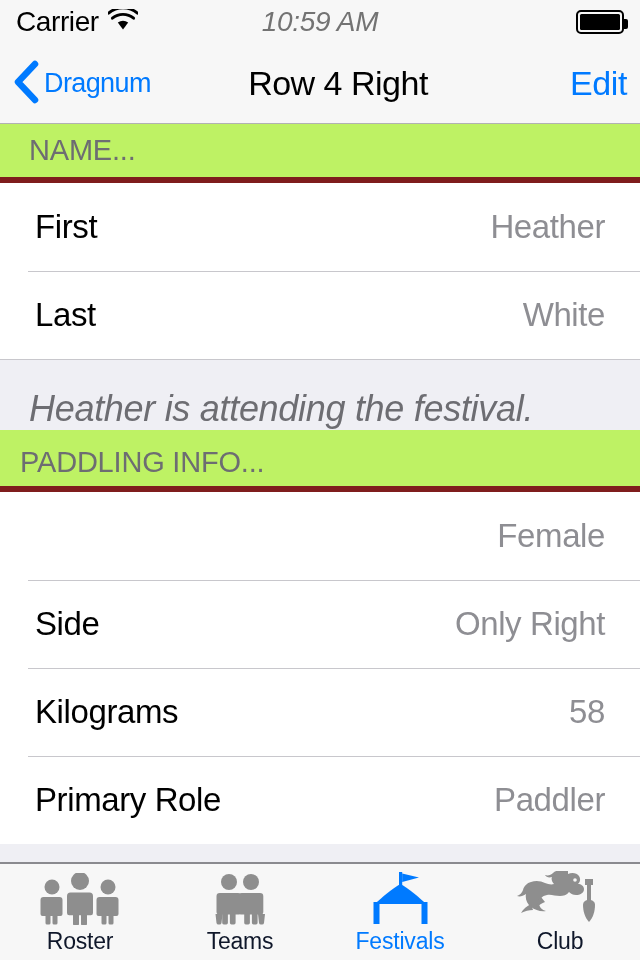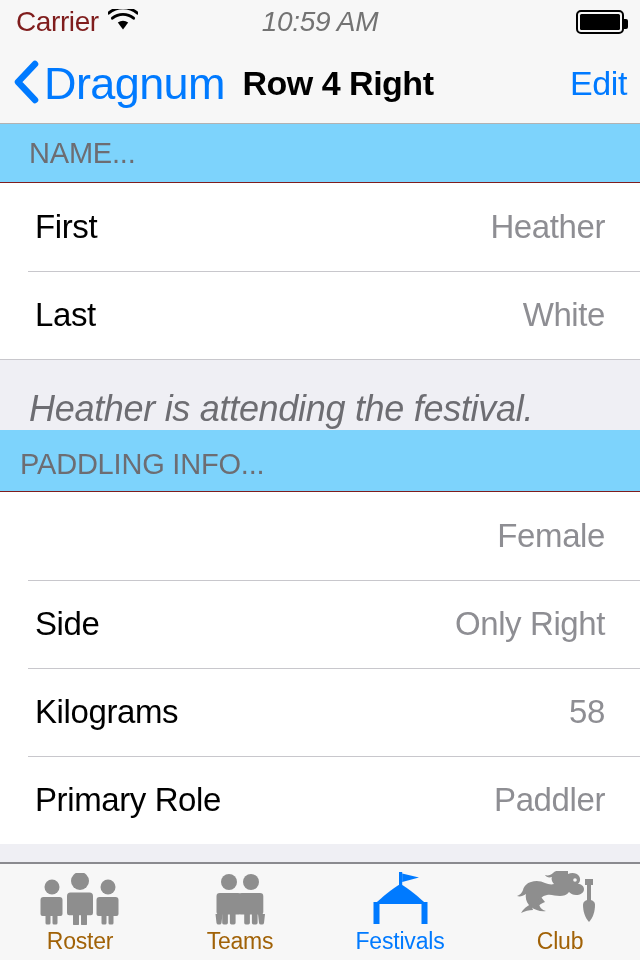--- a/index.html
+++ b/index.html
@@ -18,21 +18,21 @@
 
   
   .status-bar {
     height:44px;
     background:#f7f7f7;
     display:flex; align-items:center;
     position:relative;
     padding:0 16px;
   }
   .status-left { display:flex; align-items:center; gap:9px; }
-  .status-carrier { font-size:28px; color:#7f1d1d; letter-spacing:-0.4px; }
+  .status-carrier { font-size:28px; color:#000000; letter-spacing:-0.4px; }
   .wifi-icon { display:block; }
   .status-time {
     position:absolute; left:0; right:0; top:0; bottom:0;
     display:flex; align-items:center; justify-content:center;
     font-size:28px; color:#737373; letter-spacing:-0.3px;
     pointer-events:none;
     font-style:italic;
   }
   .status-right { margin-left:auto; display:flex; align-items:center; z-index:2; }
   .battery {
@@ -54,48 +54,48 @@
     display:flex; align-items:center;
     position:relative;
     padding:0 13px;
   }
   .nav-back {
     display:flex; align-items:center; gap:5px;
     cursor:pointer; z-index:2;
   }
   .chev { display:block; }
   .nav-back-label {
-    font-size:45px; color:#007aff; letter-spacing:-0.6px;
+    font-size:27px; color:#007aff; letter-spacing:-0.6px;
   }
   .nav-title {
     position:absolute; left:0; right:0; top:0; bottom:0;
     display:flex; align-items:center; justify-content:center;
-    font-size:34px; font-weight:bold; color:#000;
+    font-size:34px; font-weight:normal; color:#000;
     letter-spacing:-0.5px; pointer-events:none;margin-left:36px;
   }
   .nav-edit {
     margin-left:auto; z-index:2; cursor:pointer;
     font-size:34px; color:#007aff; letter-spacing:-0.4px;
   }
 
   
   .table-view {
     background:#efeff4;
     height:738px;
     overflow:hidden;
     position:relative;
   }
   .section-header {
-    background:#7dd3fc;
+    background:#bef264;
     height:59px;
     display:flex; align-items:center;
     padding-left:29px;
     font-size:29px; color:#6d6d72;
     letter-spacing:-0.2px;
-    border-bottom:1px solid #7f1d1d;
+    border-bottom:6px solid #7f1d1d;
   }
   .footer-text {
     background:#efeff4;
     padding:28px 29px 0 29px;
     font-size:36px; color:#6d6d72;
     letter-spacing:-0.3px;
     font-style:italic;
   }
   .cells { background:#ffffff; }
   .cell {
@@ -135,21 +135,21 @@
     display:flex; flex-direction:column;
     align-items:center; justify-content:center;
     gap:3px; cursor:pointer;
     padding-top:4px;
   }
   .tab-icon {
     height:52px;
     display:flex; align-items:flex-end; justify-content:center;
   }
   .tab-label {
-    font-size:23px; color:#a16207;
+    font-size:23px; color:#0f172a;
     letter-spacing:-0.2px;
   }
   .tab.active .tab-label { color:#007aff; }
 </style>
 </head>
 <body>
 
 <div id="screen">
 
   <div class="status-bar">

